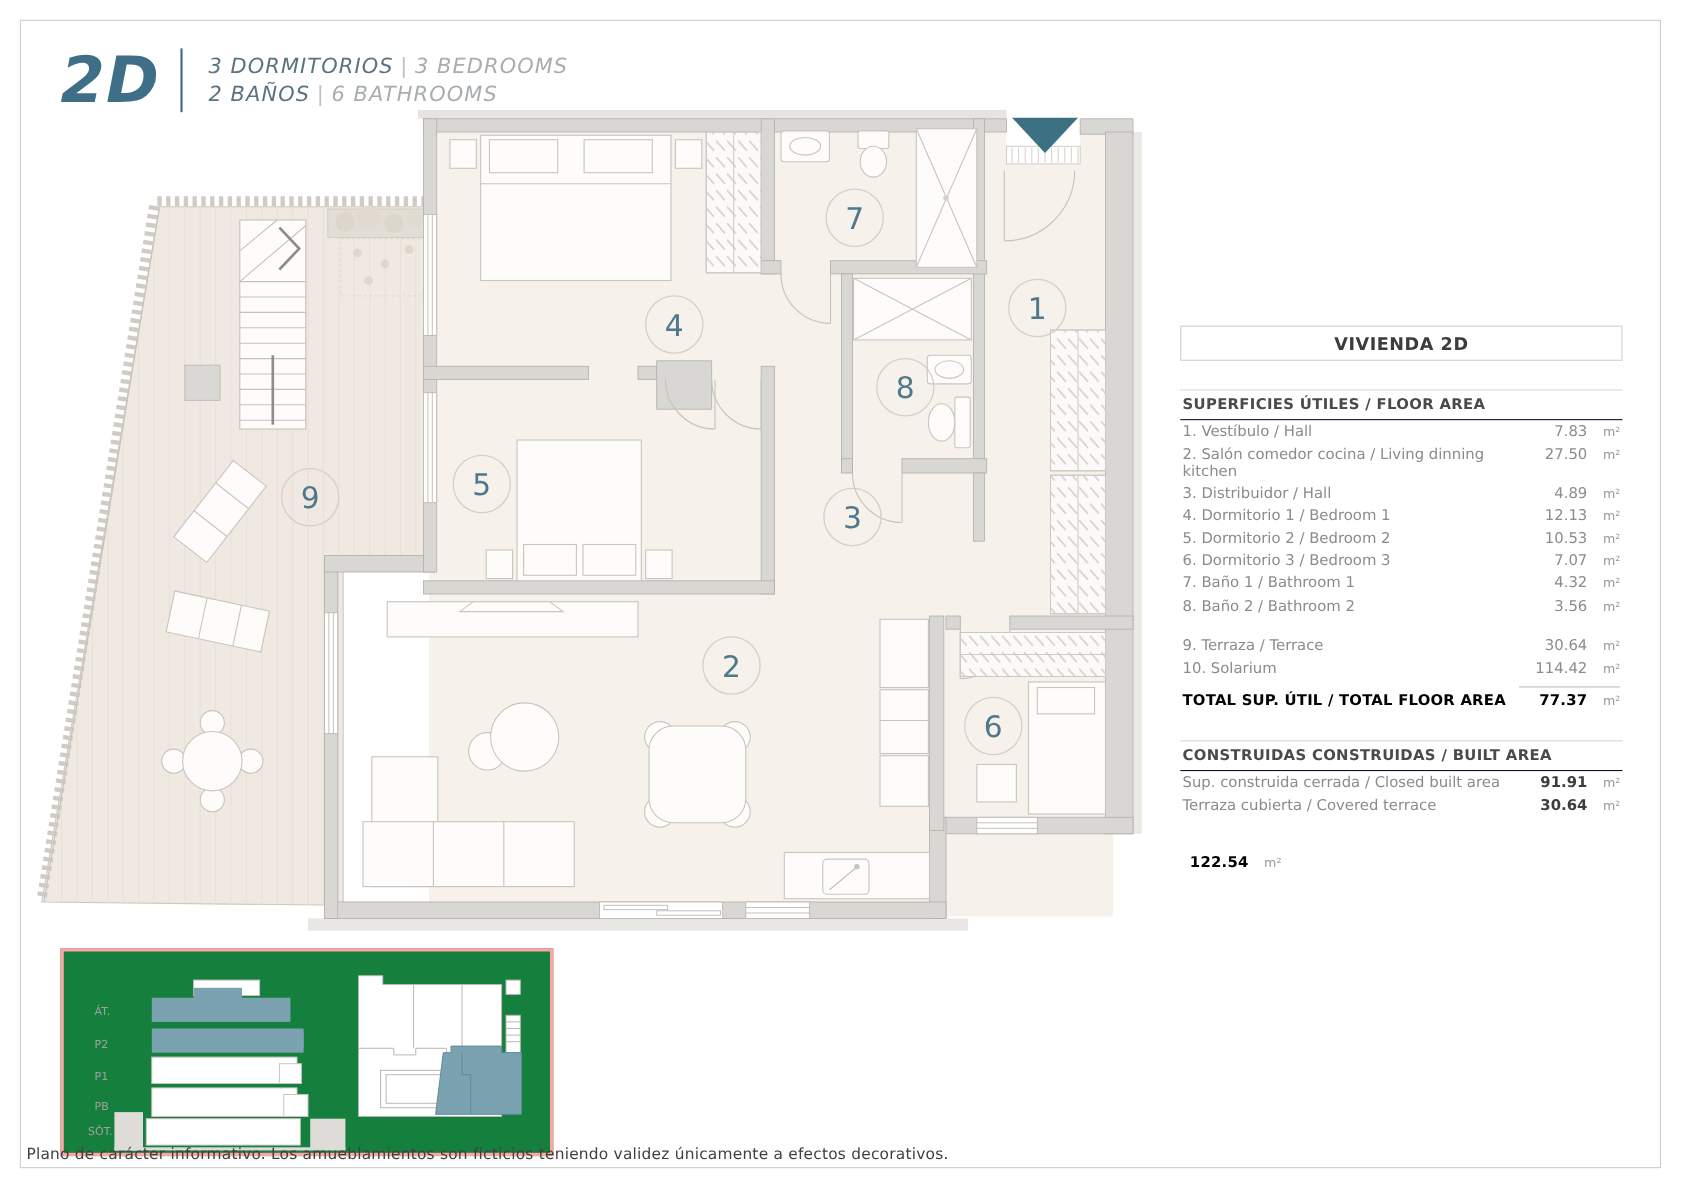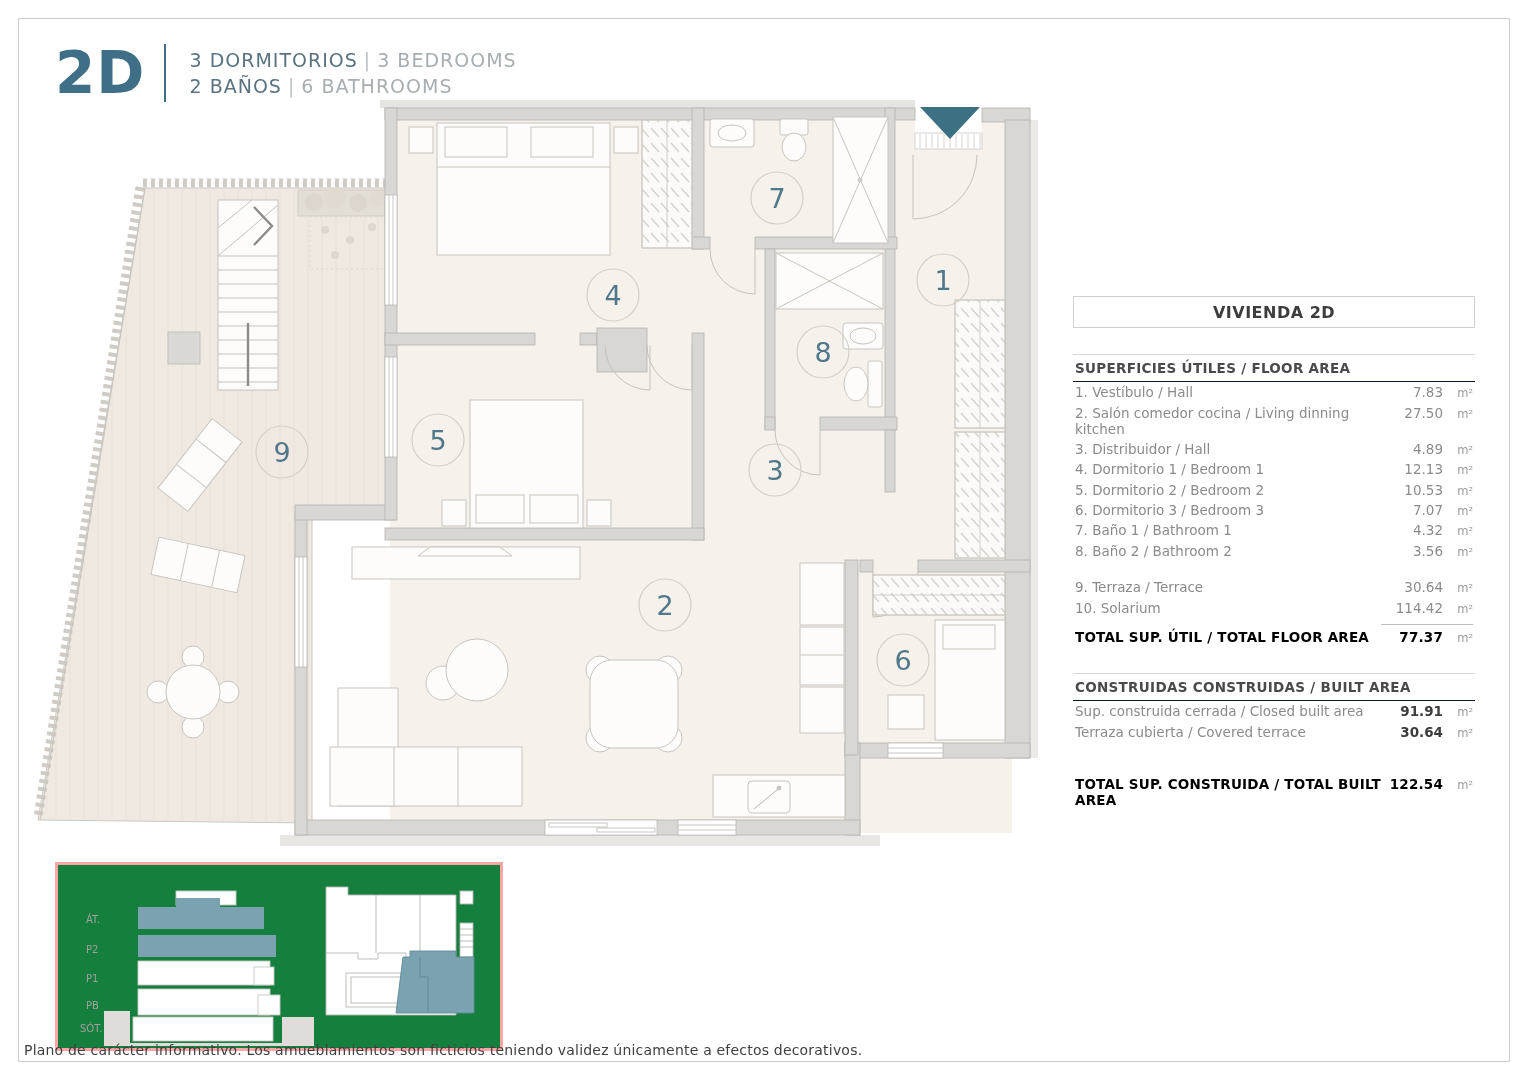--- a/index.html
+++ b/index.html
@@ -1,20 +1,20 @@
 <!DOCTYPE html>
 <html><head>
 <meta charset="utf-8">
 <style>
   html,body{margin:0;padding:0;background:#fff;font-family:"DejaVu Sans","Liberation Sans",sans-serif;}
   .page{position:relative;width:1528px;height:1080px;background:#fff;overflow:hidden;}
   .frame{position:absolute;left:18px;top:18px;right:18px;bottom:18px;border:1px solid #cdcdcd;}
 
   
-  .header{position:absolute;left:55px;top:44px;display:flex;align-items:center;}
+  .header{position:absolute;left:55px;top:44px;display:flex;align-items:center;font-style:italic;}
   .logo{font-size:58px;font-weight:700;color:#3f6f86;letter-spacing:1px;line-height:1;}
   .hdr-divider{width:2px;height:58px;background:#3f6f86;margin:0 24px 0 18px;}
   .hdr-lines{display:flex;flex-direction:column;gap:4px;font-size:19px;letter-spacing:1px;}
   .es{color:#5a7380;} .en{color:#a7adb0;} .pipe{color:#bcc1c4;padding:0 6px;}
 
   
   .plan{position:absolute;left:30px;top:95px;}
 
   
   .panel{position:absolute;left:1073px;top:296px;width:402px;font-size:13.5px;color:#8b8b8b;}
@@ -441,21 +441,20 @@
           <span class="tunit">m²</span>
         </div>
       <div class="trow bold">
           <span class="tlabel">Terraza cubierta / Covered terrace</span>
           <span class="tval">30.64</span>
           <span class="tunit">m²</span>
         </div>
       <div class="gap"></div>
         <div class="gap"></div>
       <div class="trow total">
-          <span class="tlabel">TOTAL SUP. CONSTRUIDA /  TOTAL BUILT AREA</span>
           <span class="tval">122.54</span>
           <span class="tunit">m²</span>
         </div>
     </div>
   </div>
 
   <div class="keybox">
     <svg width="440" height="181" viewBox="0 0 440 181">
 
       <g font-size="10" fill="#a0a0a0">

